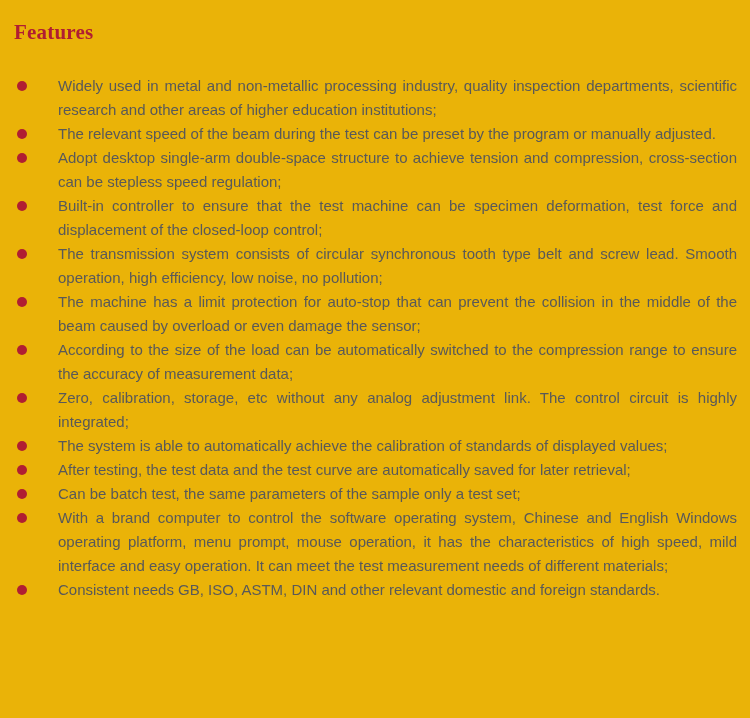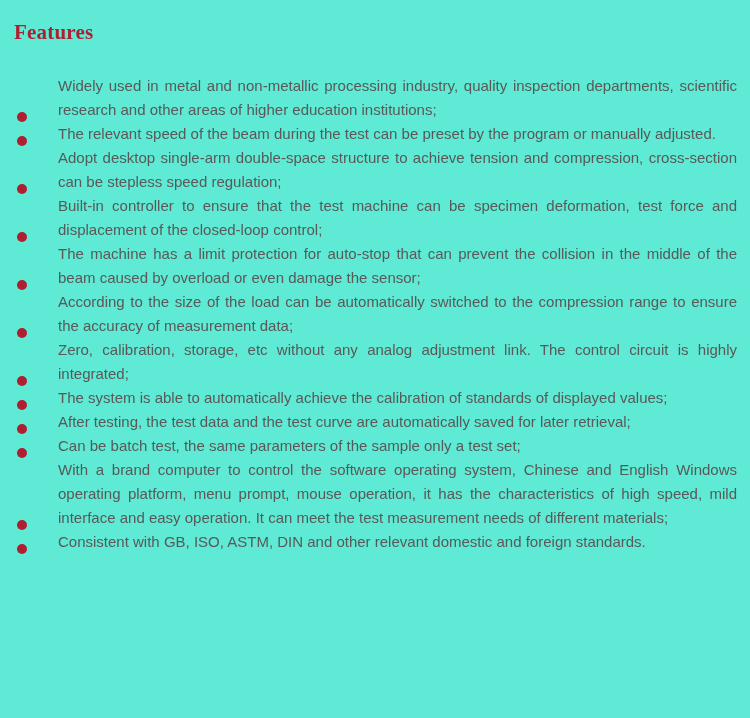--- a/index.html
+++ b/index.html
@@ -10,40 +10,40 @@
   }
   body {
     width: 750px;
     height: 718px;
     font-family: "Liberation Sans", sans-serif;
     overflow: hidden;
   }
   .page {
     width: 750px;
     height: 718px;
-    background: #5eead4;
+    background: #eab308;
   }
   .section-title {
     margin: 0;
     padding: 19px 0 0 14px;
     font-family: "Liberation Serif", "DejaVu Serif", serif;
     font-weight: 700;
     font-size: 21px;
     line-height: 26px;
     color: #b01e32;
     letter-spacing: 0.2px;
   }
   .features-list {
     list-style: none;
     margin: 29px 0 0 0;
     padding: 0;
   }
   .feature-item {
     display: flex;
-    align-items: flex-end;
+    align-items: flex-start;
   }
   .bullet-icon {
     flex: 0 0 10px;
     width: 10px;
     height: 10px;
     margin: 7px 0 0 17px;
     border-radius: 50%;
     background: #b01e32;
   }
   .feature-text {
@@ -74,20 +74,24 @@
     <li class="feature-item">
       <span class="bullet-icon"></span>
       <span class="feature-text">Adopt desktop single-arm double-space structure to achieve tension and compression, cross-section can be stepless speed regulation;</span>
     </li>
     <li class="feature-item">
       <span class="bullet-icon"></span>
       <span class="feature-text">Built-in controller to ensure that the test machine can be specimen deformation, test force and displacement of the closed-loop control;</span>
     </li>
     <li class="feature-item">
       <span class="bullet-icon"></span>
+      <span class="feature-text">The transmission system consists of circular synchronous tooth type belt and screw lead. Smooth operation, high efficiency, low noise, no pollution;</span>
+    </li>
+    <li class="feature-item">
+      <span class="bullet-icon"></span>
       <span class="feature-text">The machine has a limit protection for auto-stop that can prevent the collision in the middle of the beam caused by overload or even damage the sensor;</span>
     </li>
     <li class="feature-item">
       <span class="bullet-icon"></span>
       <span class="feature-text">According to the size of the load can be automatically switched to the compression range to ensure the accuracy of measurement data;</span>
     </li>
     <li class="feature-item">
       <span class="bullet-icon"></span>
       <span class="feature-text">Zero, calibration, storage, etc without any analog adjustment link. The control circuit is highly integrated;</span>
     </li>
@@ -102,16 +106,16 @@
     <li class="feature-item">
       <span class="bullet-icon"></span>
       <span class="feature-text">Can be batch test, the same parameters of the sample only a test set;</span>
     </li>
     <li class="feature-item">
       <span class="bullet-icon"></span>
       <span class="feature-text">With a brand computer to control the software operating system, Chinese and English Windows operating platform, menu prompt, mouse operation, it has the characteristics of high speed, mild interface and easy operation. It can meet the test measurement needs of different materials;</span>
     </li>
     <li class="feature-item">
       <span class="bullet-icon"></span>
-      <span class="feature-text">Consistent with GB, ISO, ASTM, DIN and other relevant domestic and foreign standards.</span>
+      <span class="feature-text">Consistent needs GB, ISO, ASTM, DIN and other relevant domestic and foreign standards.</span>
     </li>
   </ul>
 </div>
 
 </body></html>

